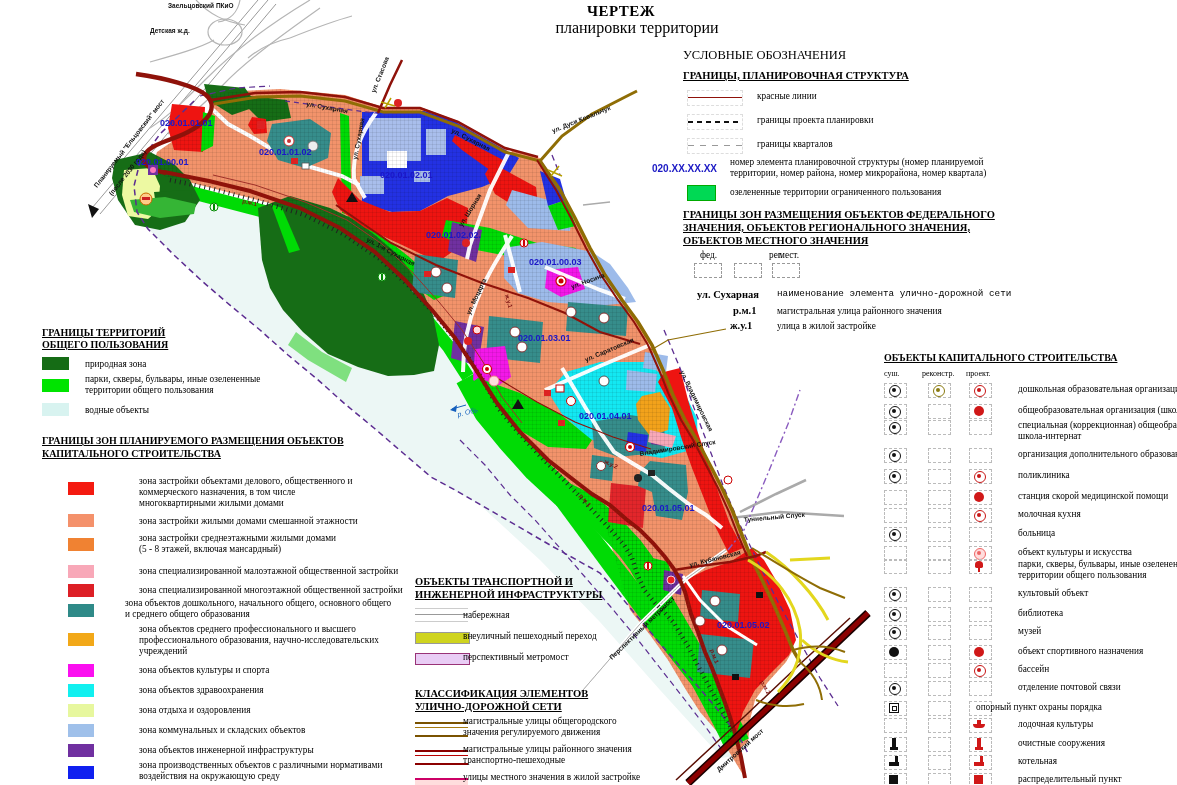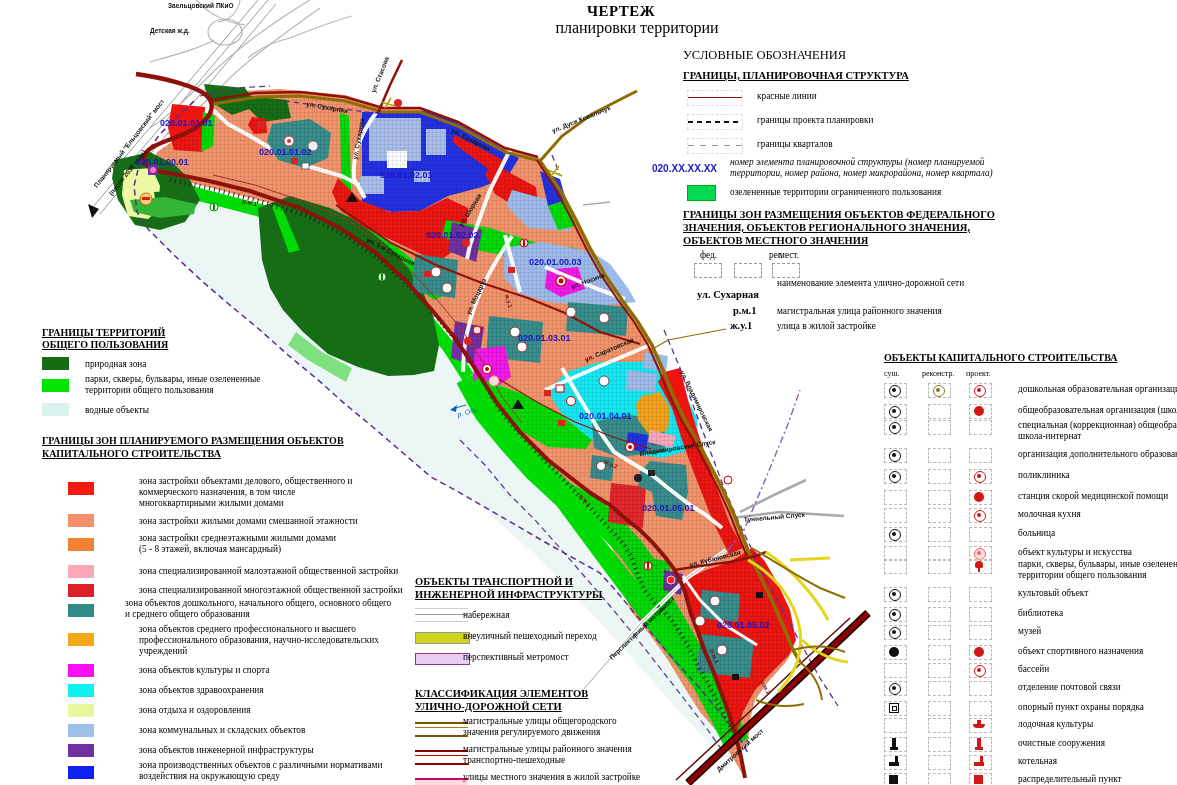--- a/index.html
+++ b/index.html
@@ -360,36 +360,36 @@
 <div class="abs" style="left:687px;top:114px;width:54px;height:14px;border:1px dashed #ddd;">
     <div style="margin-top:6px;height:1.8px;background:repeating-linear-gradient(90deg,#111 0,#111 5px,transparent 5px,transparent 9px);"></div>
   </div>
 <div class="abs lg9" style="left:757px;top:115px;">границы проекта планировки</div>
 
 <div class="abs" style="left:687px;top:138px;width:54px;height:14px;border:1px dashed #ddd;">
     <div style="margin-top:6px;height:1.3px;background:repeating-linear-gradient(90deg,#999 0,#999 6px,transparent 6px,transparent 12px);"></div>
   </div>
 <div class="abs lg9" style="left:757px;top:139px;">границы кварталов</div>
 
-<div class="abs lg9" style="left:730px;top:157px;width:440px;font-style:italic;">номер элемента планировочной структуры (номер планируемой<br>территории, номер района, номер микрорайона, номер квартала)</div>
+<div class="abs lg9" style="left:730px;top:157px;width:440px;">номер элемента планировочной структуры (номер планируемой<br>территории, номер района, номер микрорайона, номер квартала)</div>
 
 <div class="abs" style="left:687px;top:185px;width:27px;height:14px;background:#00d954;border:1px solid #0a0;"></div>
 <div class="abs lg9" style="left:730px;top:187px;">озелененные территории ограниченного пользования</div>
 
 <div class="abs bt" style="left:683px;top:208px;width:330px;font-size:10.5px;line-height:13px;">ГРАНИЦЫ ЗОН РАЗМЕЩЕНИЯ ОБЪЕКТОВ ФЕДЕРАЛЬНОГО ЗНАЧЕНИЯ, ОБЪЕКТОВ РЕГИОНАЛЬНОГО ЗНАЧЕНИЯ, ОБЪЕКТОВ МЕСТНОГО ЗНАЧЕНИЯ</div>
 
 <div class="abs lg9" style="left:700px;top:250px;">фед.</div>
 <div class="abs lg9" style="left:741px;top:250px;margin-left:28px;">рег.</div>
 <div class="abs lg9" style="left:779px;top:250px;">мест.</div>
 <div class="abs" style="left:694px;top:263px;width:26px;height:13px;border:1px dashed #999;"></div>
 <div class="abs" style="left:734px;top:263px;width:26px;height:13px;border:1px dashed #999;"></div>
 <div class="abs" style="left:772px;top:263px;width:26px;height:13px;border:1px dashed #999;"></div>
 
 <div class="abs" style="left:697px;top:289px;font-size:10.5px;font-weight:bold;">ул. Сухарная</div>
-<div class="abs lg9" style="left:777px;top:278px;">наименование элемента улично-дорожной сети</div>
+<div class="abs lg9" style="left:777px;top:288px;font-family:Liberation Mono, monospace;">наименование элемента улично-дорожной сети</div>
 <div class="abs" style="left:733px;top:305px;font-size:10.5px;font-weight:bold;">р.м.1</div>
 <div class="abs lg9" style="left:777px;top:306px;">магистральная улица районного значения</div>
 <div class="abs" style="left:730px;top:320px;font-size:10.5px;font-weight:bold;">ж.у.1</div>
 <div class="abs lg9" style="left:777px;top:321px;">улица в жилой застройке</div>
 
 <div class="abs bt" style="left:42px;top:327px;font-size:10px;line-height:12px;">ГРАНИЦЫ ТЕРРИТОРИЙ<br>ОБЩЕГО ПОЛЬЗОВАНИЯ</div>
 
 <div class="sw" style="left:42px;top:357px;background:#156c15;"></div>
 <div class="abs lg9" style="left:85px;top:359px;">природная зона</div>
 
@@ -589,21 +589,21 @@
 <div class="abs" style="left:892px;top:686px;width:4px;height:4px;background:#111;border-radius:50%;"></div>
 <div class="dbox" style="left:928px;top:681px;"></div>
 <div class="dbox" style="left:969px;top:681px;"></div>
 <div class="abs lg9" style="left:1018px;top:682px;white-space:nowrap;">отделение почтовой связи</div>
 
 <div class="dbox" style="left:884px;top:701px;"></div>
 <div class="abs" style="left:889px;top:703px;width:8px;height:8px;border:1.2px solid #111;"></div>
 <div class="abs" style="left:892px;top:706px;width:3px;height:3px;border:1px solid #111;"></div>
 <div class="dbox" style="left:928px;top:701px;"></div>
 <div class="dbox" style="left:969px;top:701px;"></div>
-<div class="abs lg9" style="left:1018px;top:702px;white-space:nowrap;">опорный пункт охраны порядка</div>
+<div class="abs lg9" style="left:976px;top:702px;white-space:nowrap;">опорный пункт охраны порядка</div>
 
 <div class="dbox" style="left:884px;top:718px;"></div>
 <div class="dbox" style="left:928px;top:718px;"></div>
 <div class="dbox" style="left:969px;top:718px;"></div>
 <div class="abs" style="left:973px;top:724px;width:12px;height:4px;background:#d01818;border-radius:0 0 6px 6px;"></div>
 <div class="abs" style="left:977px;top:720px;width:4px;height:4px;background:#d01818;"></div>
 <div class="abs lg9" style="left:1018px;top:719px;white-space:nowrap;">лодочная культуры</div>
 
 <div class="dbox" style="left:884px;top:737px;"></div>
 <div class="abs" style="left:892px;top:738px;width:4px;height:9px;background:#111;"></div>

